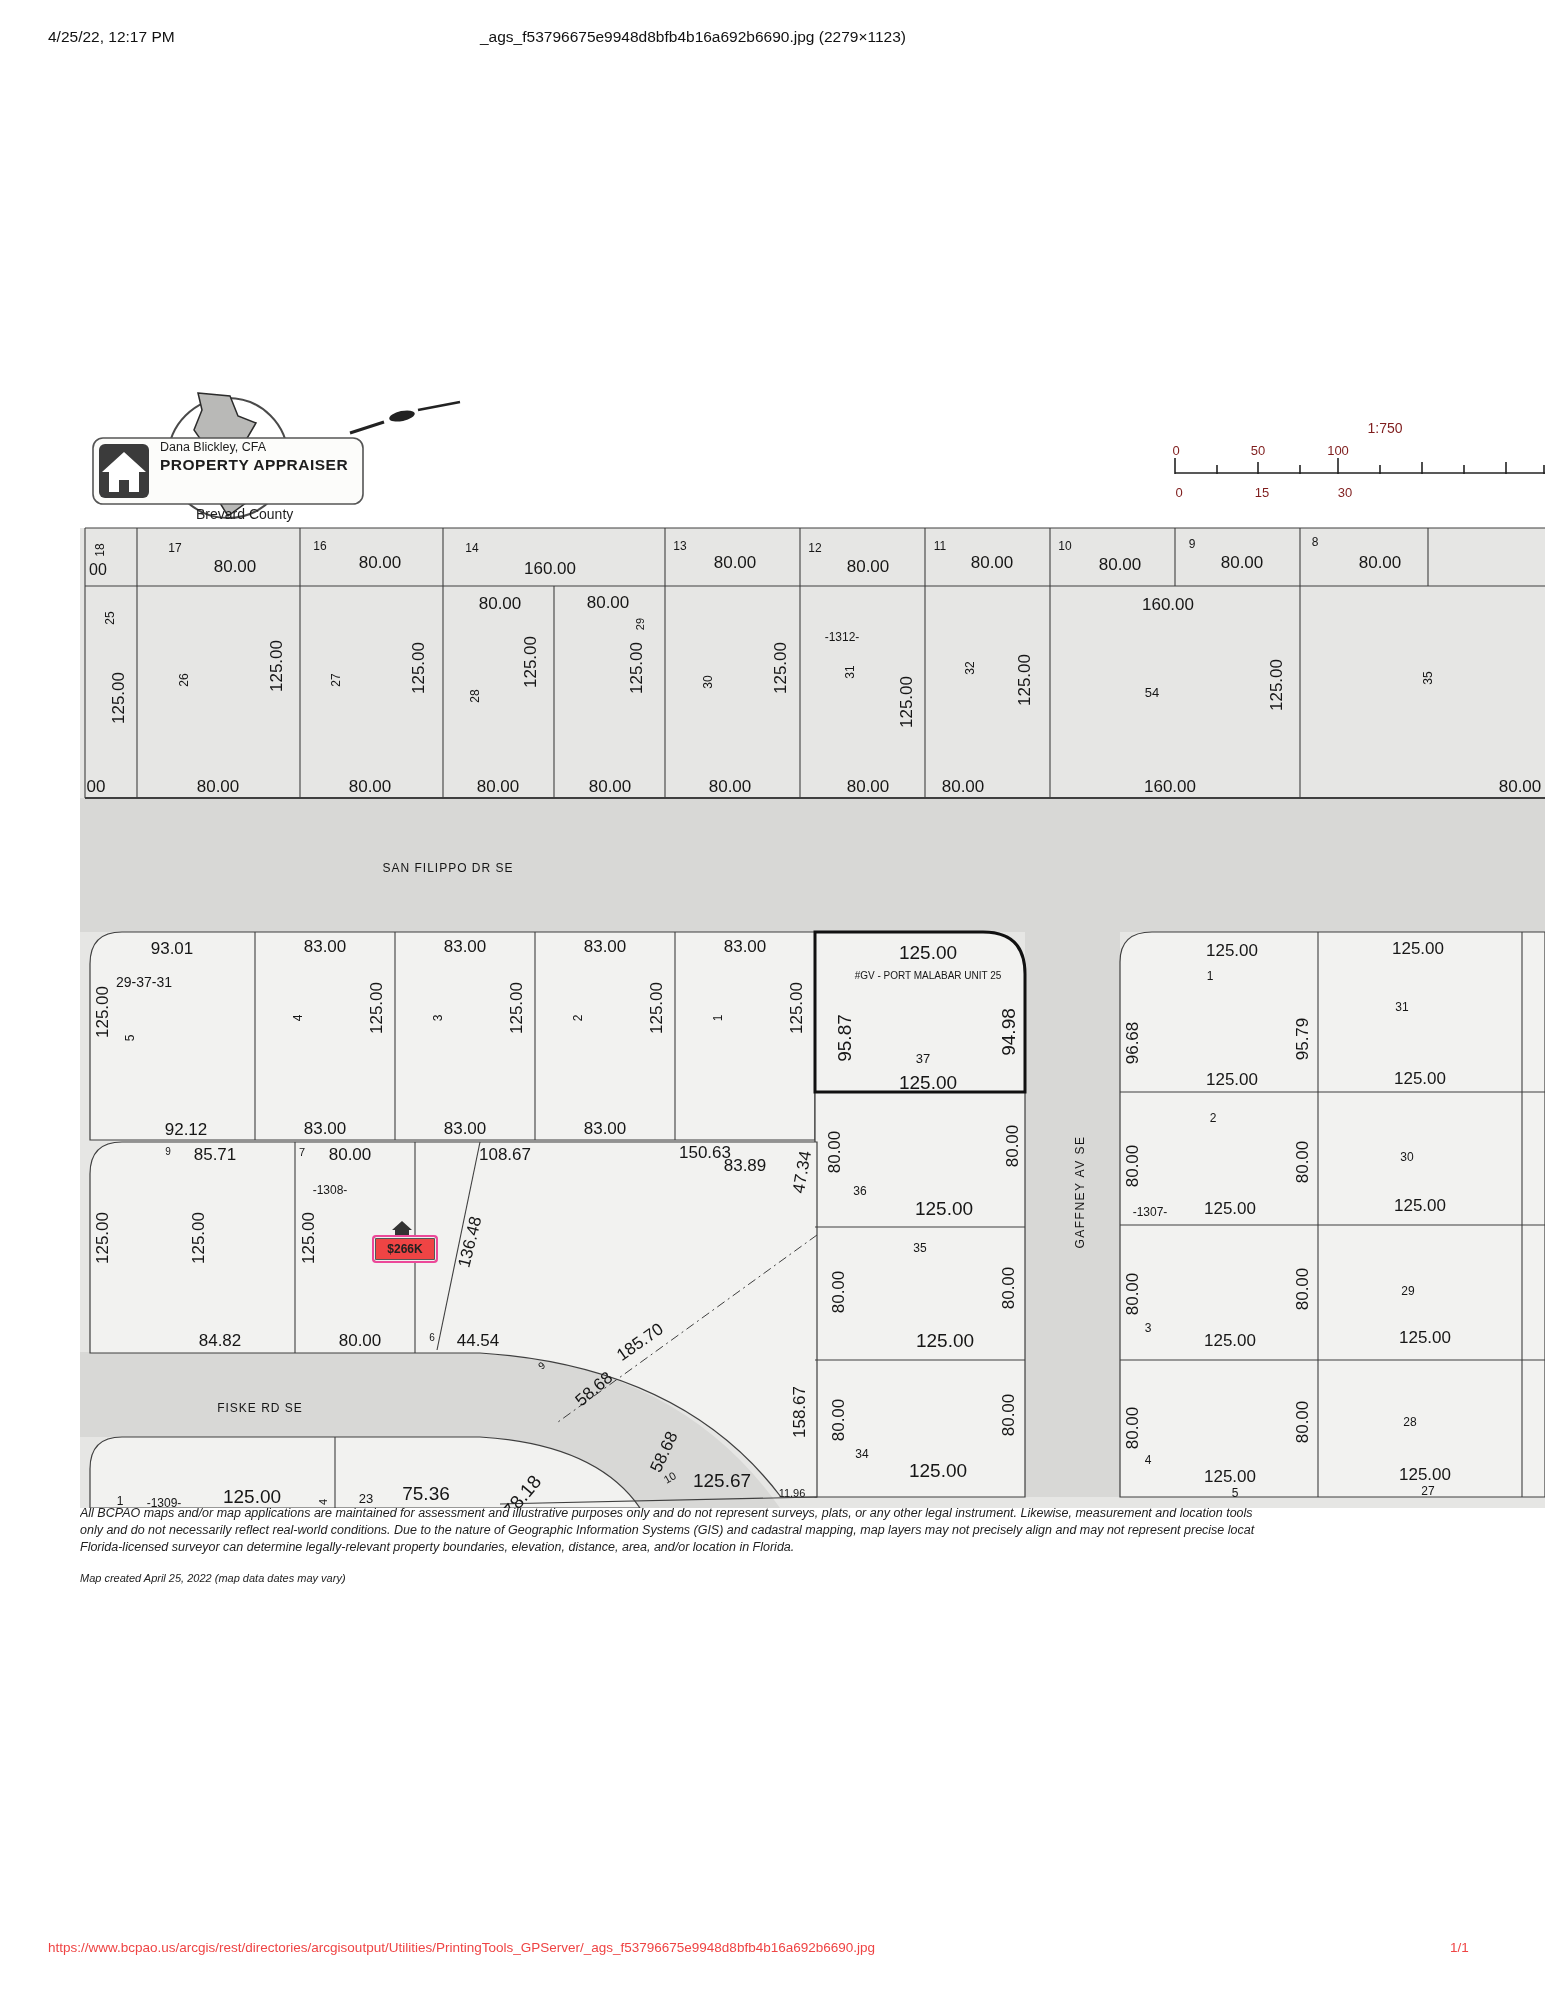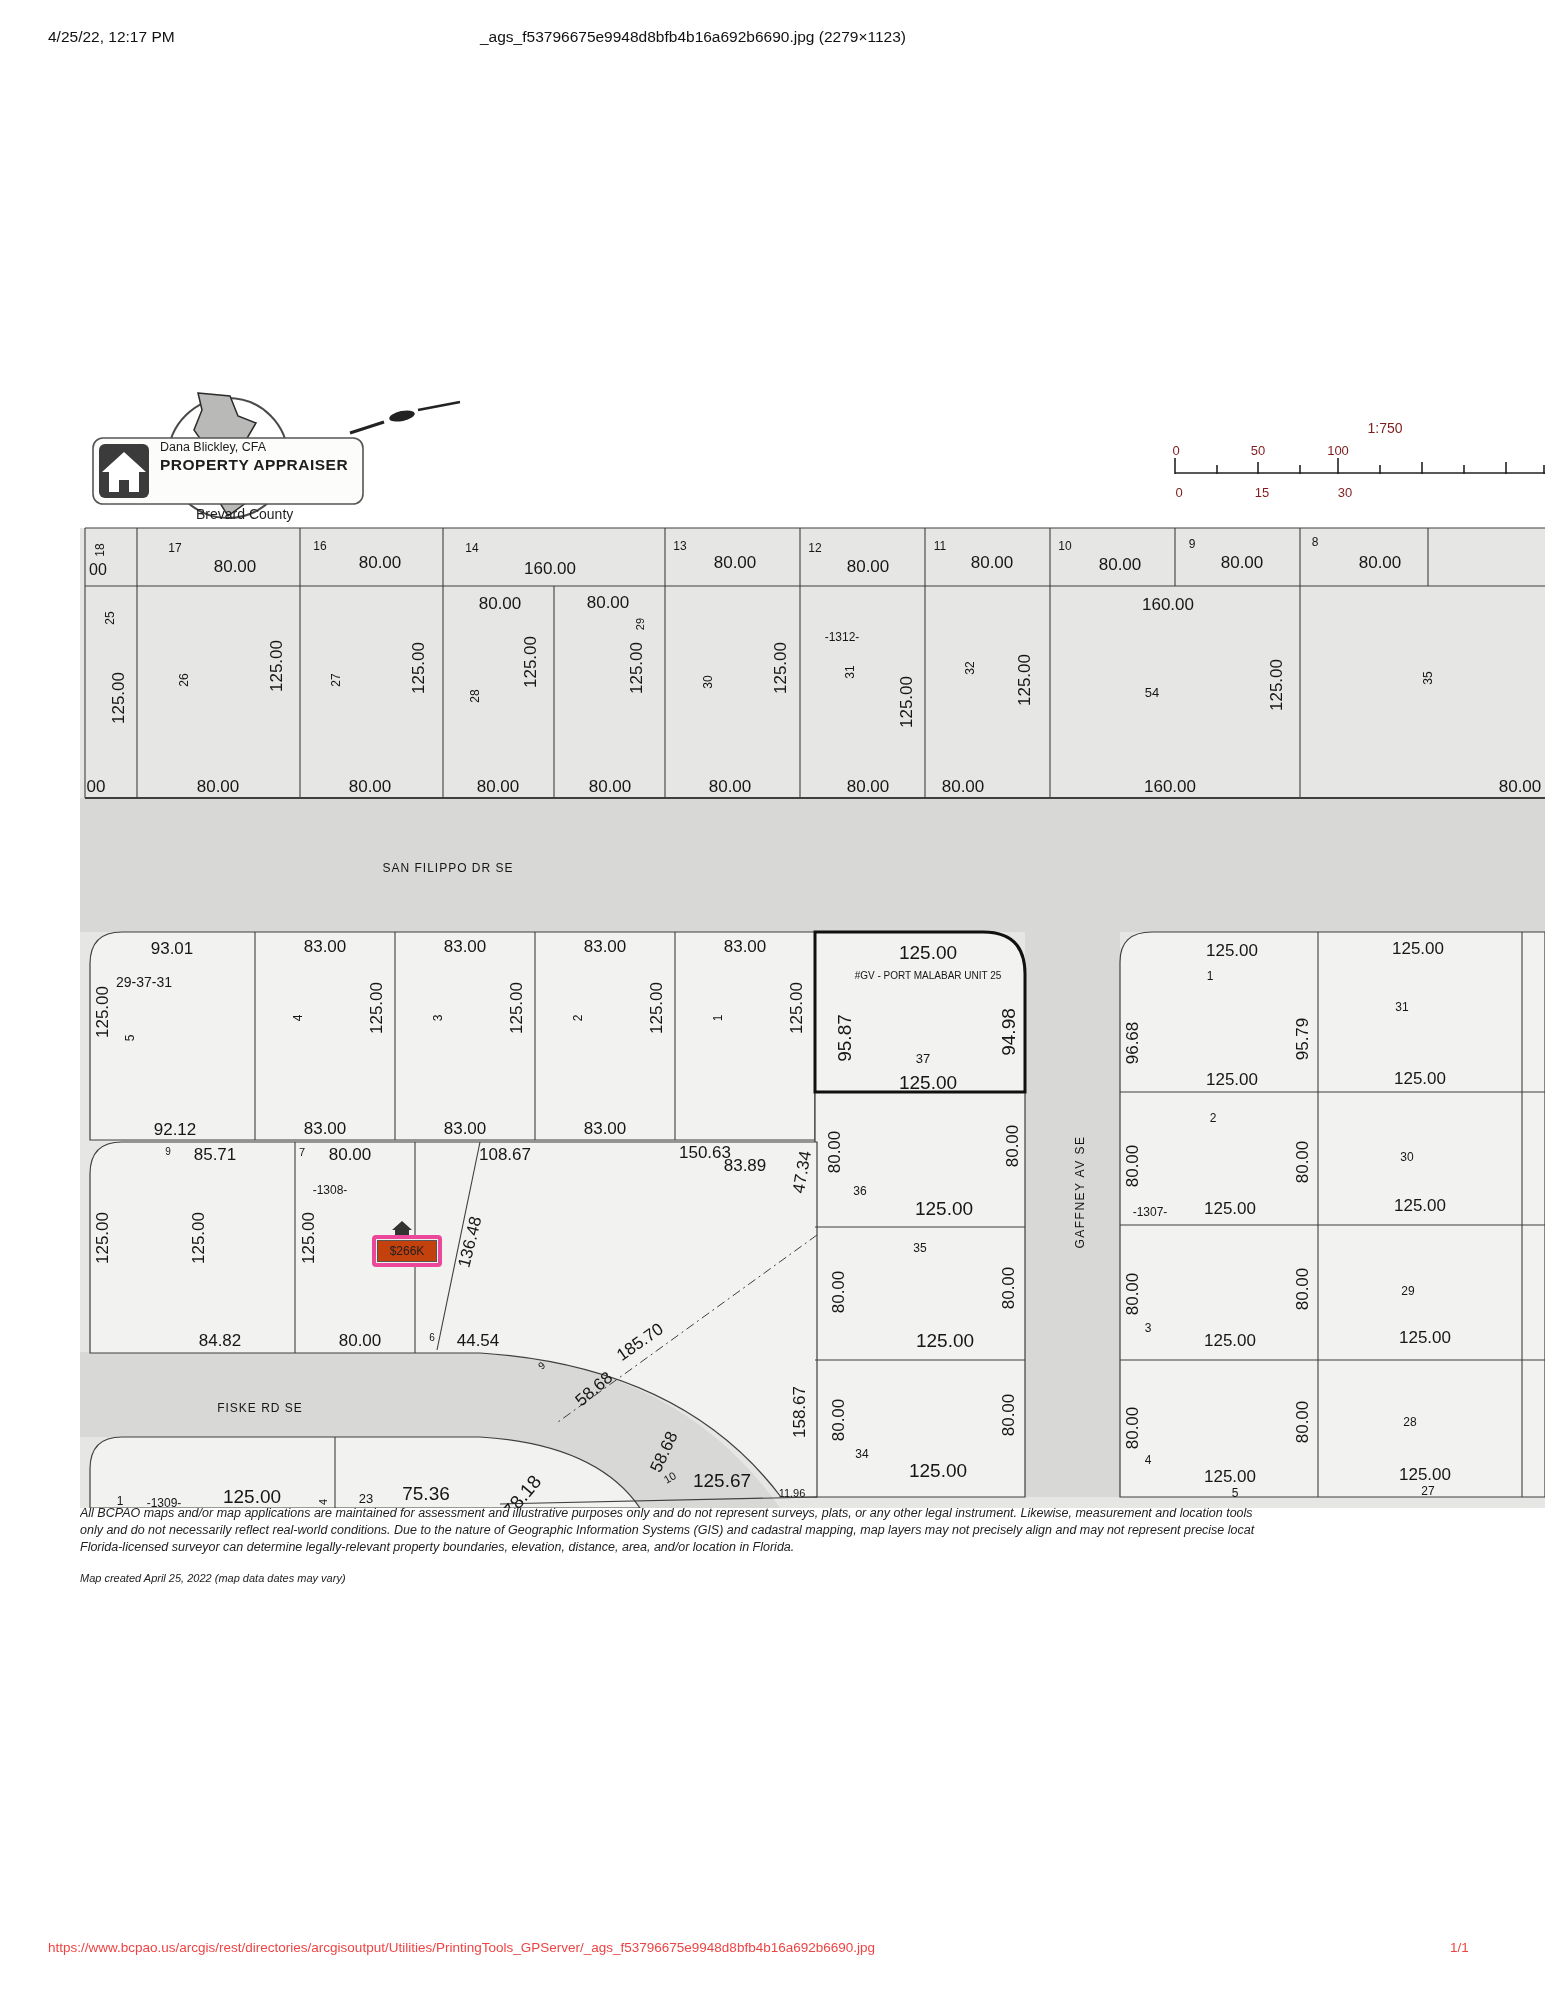--- a/index.html
+++ b/index.html
@@ -6,23 +6,23 @@
   body{width:1545px;height:2000px;position:relative;background:#fff;
        font-family:"Liberation Sans",sans-serif;color:#1a1a1a;overflow:hidden}
   .abs{position:absolute}
   .hdr{position:absolute;font-size:15.5px;color:#111;white-space:nowrap}
   .lbl{position:absolute;white-space:nowrap;color:#161616;line-height:1}
   .scale-num{position:absolute;font-size:13px;color:#7f1d1d;transform:translate(-50%,-50%);white-space:nowrap}
   .disc{position:absolute;left:80px;width:1450px;font-size:12.5px;font-style:italic;color:#222;white-space:nowrap;overflow:hidden}
   .foot{position:absolute;font-size:13.5px;color:#ef4444;white-space:nowrap}
   .logo-txt{position:absolute;white-space:nowrap;color:#1d1d1d}
   #map{position:absolute;left:80px;top:390px;width:1465px;height:1118px;overflow:hidden}
-  #badge{position:absolute;left:292px;top:845px;width:62px;height:24px;border:4px solid #ec4899;
-         border-radius:4px;background:#c2410c;display:flex;align-items:center;justify-content:center;
-         font-size:12px;font-weight:normal;color:#222;box-shadow:inset 0 0 0 1px #f0f0ee, inset 0 0 0 2px #555}
+  #badge{position:absolute;left:292px;top:845px;width:62px;height:24px;border:2px solid #ec4899;
+         border-radius:4px;background:#ef4444;display:flex;align-items:center;justify-content:center;
+         font-size:12px;font-weight:bold;color:#222;box-shadow:inset 0 0 0 1px #f0f0ee, inset 0 0 0 2px #555}
 </style>
 </head>
 <body>
 
 <div class="hdr" style="left:48px;top:28px">4/25/22, 12:17 PM</div>
 <div class="hdr" style="left:480px;top:28px">_ags_f53796675e9948d8bfb4b16a692b6690.jpg (2279×1123)</div>
 
 <div class="abs" style="left:88px;top:378px;width:420px;height:165px">
   <svg width="420" height="165" style="position:absolute;left:0;top:0">
     <circle cx="140" cy="80" r="60" fill="none" stroke="#4a4a4a" stroke-width="2"></circle>
@@ -192,21 +192,21 @@
     <div class="lbl" style="left: 296px; top: 618px; font-size: 17px; transform: translate(-50%, -50%) rotate(-90deg);">125.00</div>
     <div class="lbl" style="left: 385px; top: 556px; font-size: 17px; transform: translate(-50%, -50%);">83.00</div>
     <div class="lbl" style="left: 358px; top: 628px; font-size: 12px; transform: translate(-50%, -50%) rotate(-90deg);">3</div>
     <div class="lbl" style="left: 436px; top: 618px; font-size: 17px; transform: translate(-50%, -50%) rotate(-90deg);">125.00</div>
     <div class="lbl" style="left: 525px; top: 556px; font-size: 17px; transform: translate(-50%, -50%);">83.00</div>
     <div class="lbl" style="left: 498px; top: 628px; font-size: 12px; transform: translate(-50%, -50%) rotate(-90deg);">2</div>
     <div class="lbl" style="left: 576px; top: 618px; font-size: 17px; transform: translate(-50%, -50%) rotate(-90deg);">125.00</div>
     <div class="lbl" style="left: 665px; top: 556px; font-size: 17px; transform: translate(-50%, -50%);">83.00</div>
     <div class="lbl" style="left: 638px; top: 628px; font-size: 12px; transform: translate(-50%, -50%) rotate(-90deg);">1</div>
     <div class="lbl" style="left: 716px; top: 618px; font-size: 17px; transform: translate(-50%, -50%) rotate(-90deg);">125.00</div>
-    <div class="lbl" style="left: 95px; top: 739px; font-size: 17px; transform: translate(-50%, -50%);">92.12</div>
+    <div class="lbl" style="left: 106px; top: 739px; font-size: 17px; transform: translate(-50%, -50%);">92.12</div>
     <div class="lbl" style="left: 245px; top: 738px; font-size: 17px; transform: translate(-50%, -50%);">83.00</div>
     <div class="lbl" style="left: 385px; top: 738px; font-size: 17px; transform: translate(-50%, -50%);">83.00</div>
     <div class="lbl" style="left: 525px; top: 738px; font-size: 17px; transform: translate(-50%, -50%);">83.00</div>
     <div class="lbl" style="left: 665px; top: 763px; font-size: 17px; transform: translate(-50%, -50%); margin-top: 12px;">83.89</div>
     <div class="lbl" style="left: 848px; top: 562px; font-size: 19px; transform: translate(-50%, -50%);">125.00</div>
     <div class="lbl" style="left: 848px; top: 586px; font-size: 10px; transform: translate(-50%, -50%);">#GV - PORT MALABAR UNIT 25</div>
     <div class="lbl" style="left: 764px; top: 648px; font-size: 19px; transform: translate(-50%, -50%) rotate(-90deg);">95.87</div>
     <div class="lbl" style="left: 928px; top: 642px; font-size: 19px; transform: translate(-50%, -50%) rotate(-90deg);">94.98</div>
     <div class="lbl" style="left: 843px; top: 668px; font-size: 13px; transform: translate(-50%, -50%);">37</div>
     <div class="lbl" style="left: 848px; top: 692px; font-size: 19px; transform: translate(-50%, -50%);">125.00</div>

